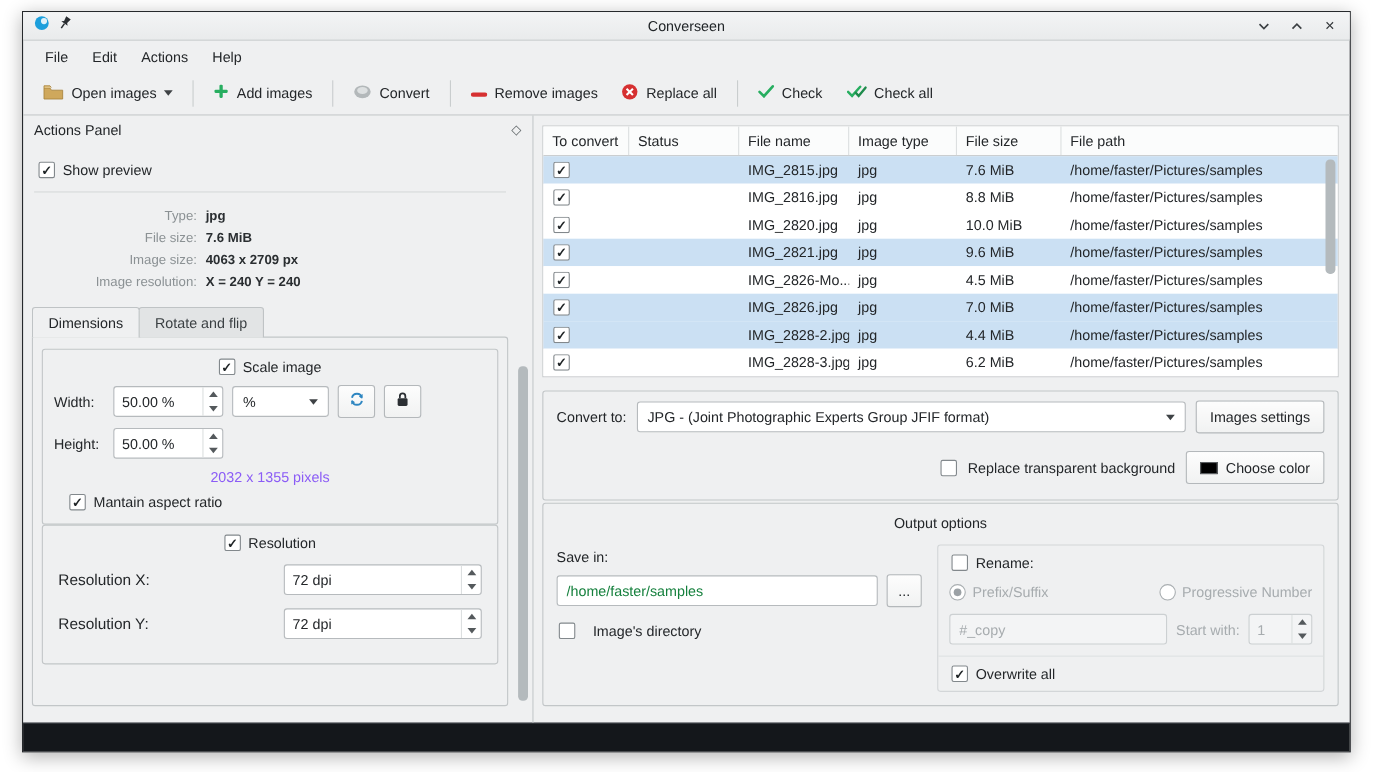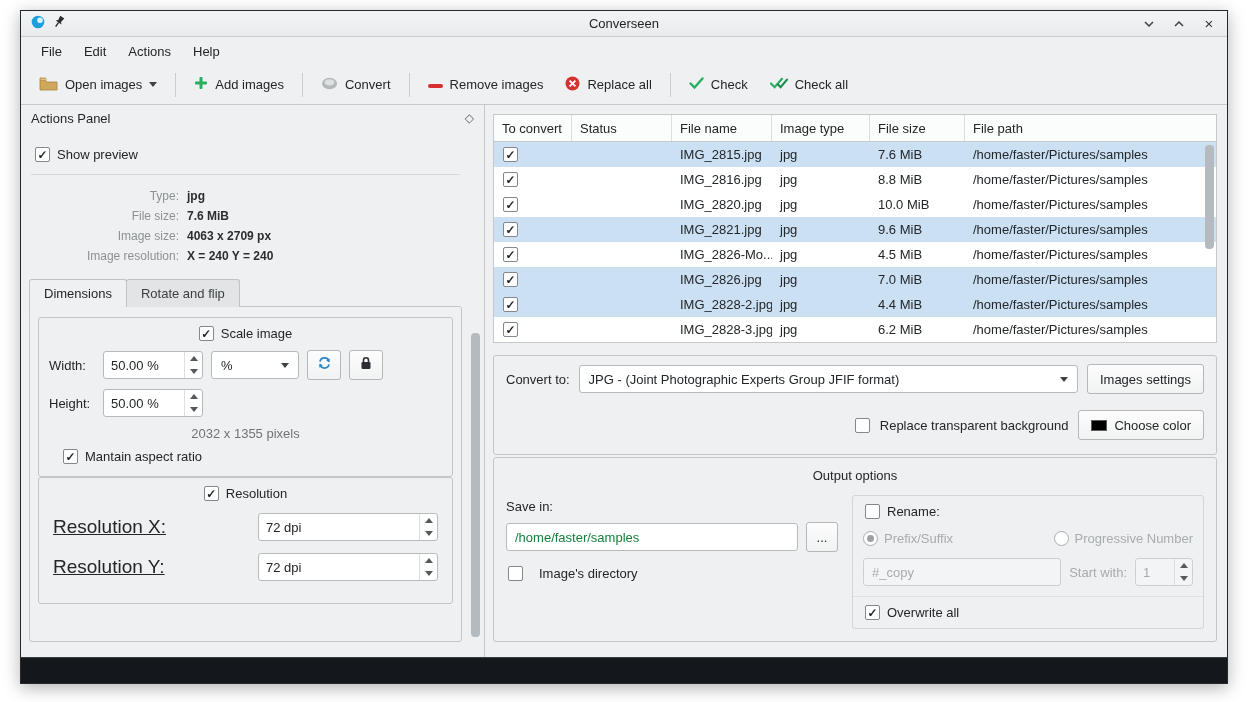--- a/index.html
+++ b/index.html
@@ -71,25 +71,25 @@
   .arr-dn { width:0; height:0; border-left:4px solid transparent; border-right:4px solid transparent; border-top:5px solid #54595c; }
   .spin-w { width:100px; flex:none; }
 
   .combo { display:flex; align-items:center; gap:8px; background:#fff; border:1px solid #b6babd; border-radius:3px; height:28px; padding:0 9px; font-size:13px; }
   .combo .caret-down { margin-left:auto; }
   .combo-unit { width:88px; flex:none; }
 
   .icon-btn { width:34px; height:30px; flex:none; border:1px solid #b4b8bb; border-radius:3px;
     background:linear-gradient(#fdfdfd,#f1f2f2); display:flex; align-items:center; justify-content:center; }
 
-  .pixels-text { text-align:center; font-size:13px; margin:8px 0 6px; color:#737373; }
+  .pixels-text { text-align:center; font-size:13px; margin:8px 0 6px; color:#8b5cf6; }
   .aspect-row { margin:8px 0 2px 14px; }
 
   .res-row { display:flex; align-items:center; justify-content:space-between; margin:12px 4px; }
-  .res-label { font-size:19px;text-decoration:underline; }
+  .res-label { font-size:14px; }
   .spin-res { width:180px; flex:none; }
 
   .vscroll { position:absolute; width:9px; }
   .vthumb { position:absolute; left:0; width:9px; border-radius:4px; background:#b4babd; }
   .left-scroll { right:4px; top:36px; bottom:10px; }
   .left-scroll .vthumb { top:38%; height:60%; }
 
   
   .right-panel { flex:1; min-width:0; display:flex; flex-direction:column; padding:9px 10px 8px 8px; }
 

